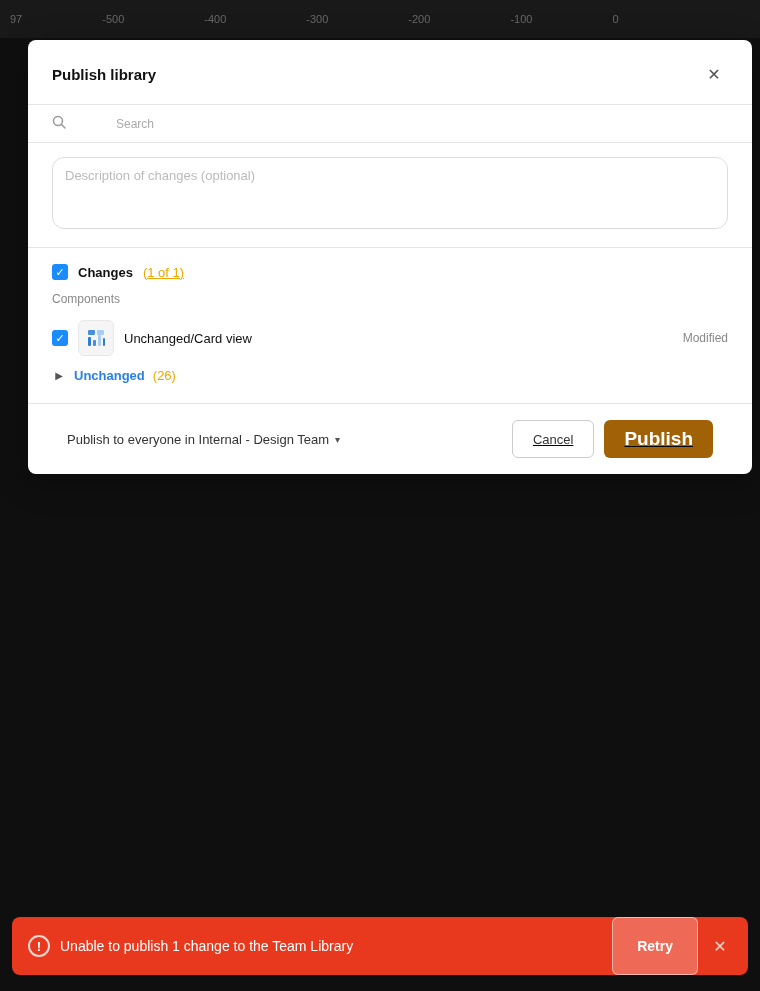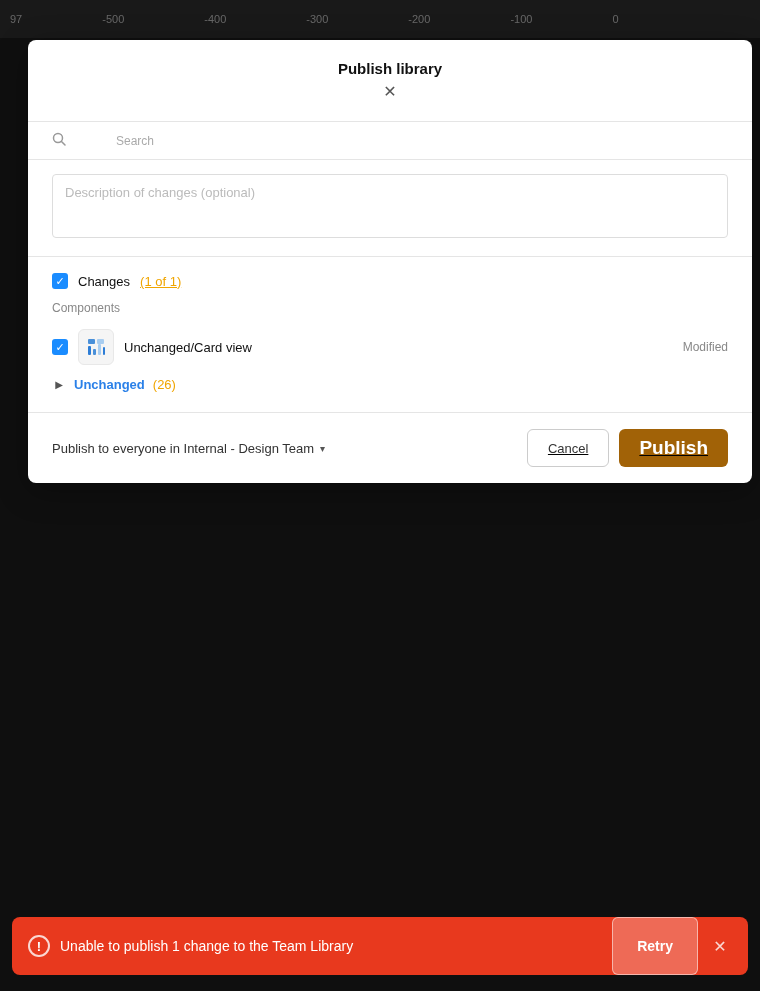--- a/index.html
+++ b/index.html
@@ -51,21 +51,20 @@
       overflow: hidden;
     }
 
     
     .modal-header {
       display: flex;
       align-items: center;
       justify-content: space-between;
       padding: 20px 24px 16px;
       border-bottom: 1px solid #e5e5e5;
-      flex-direction: column;
     }
 
     .modal-title {
       font-size: 15px;
       font-weight: 600;
       color: #111;
     }
 
     .close-btn {
       width: 28px;
@@ -107,23 +106,23 @@
     .search-input::placeholder { color: #aaa; }
 
     
     .description-wrap {
       padding: 14px 24px;
       border-bottom: 1px solid #e5e5e5;
     }
 
     .description-textarea {
       width: 100%;
-      height: 64px;
+      height: 72px;
       border: 1px solid #ddd;
-      border-radius: 4px;
+      border-radius: 12px;
       padding: 10px 12px;
       font-size: 13px;
       color: #333;
       resize: none;
       outline: none;
       font-family: inherit;
     }
     .description-textarea::placeholder { color: #bbb; }
 
     
@@ -148,21 +147,21 @@
       align-items: center;
       justify-content: center;
       color: white;
       font-size: 11px;
       cursor: pointer;
       flex-shrink: 0;
     }
 
     .changes-title {
       font-size: 13px;
-      font-weight: 400;
+      font-weight: 700;
       color: #111;
     }
 
     .changes-count {
       font-size: 13px;
       color: #f0a500;
       text-decoration: underline;
     }
 
     .components-label {
@@ -231,21 +230,21 @@
     .unchanged-count {
       font-size: 13px;
       color: #f0a500;
     }
 
     
     .modal-footer {
       display: flex;
       align-items: center;
       justify-content: space-between;
-      padding: 16px 24px;
+      padding: 16px 39px;
     }
 
     .publish-target {
       display: flex;
       align-items: center;
       gap: 6px;
       font-size: 13px;
       color: #333;
       cursor: pointer;
     }

